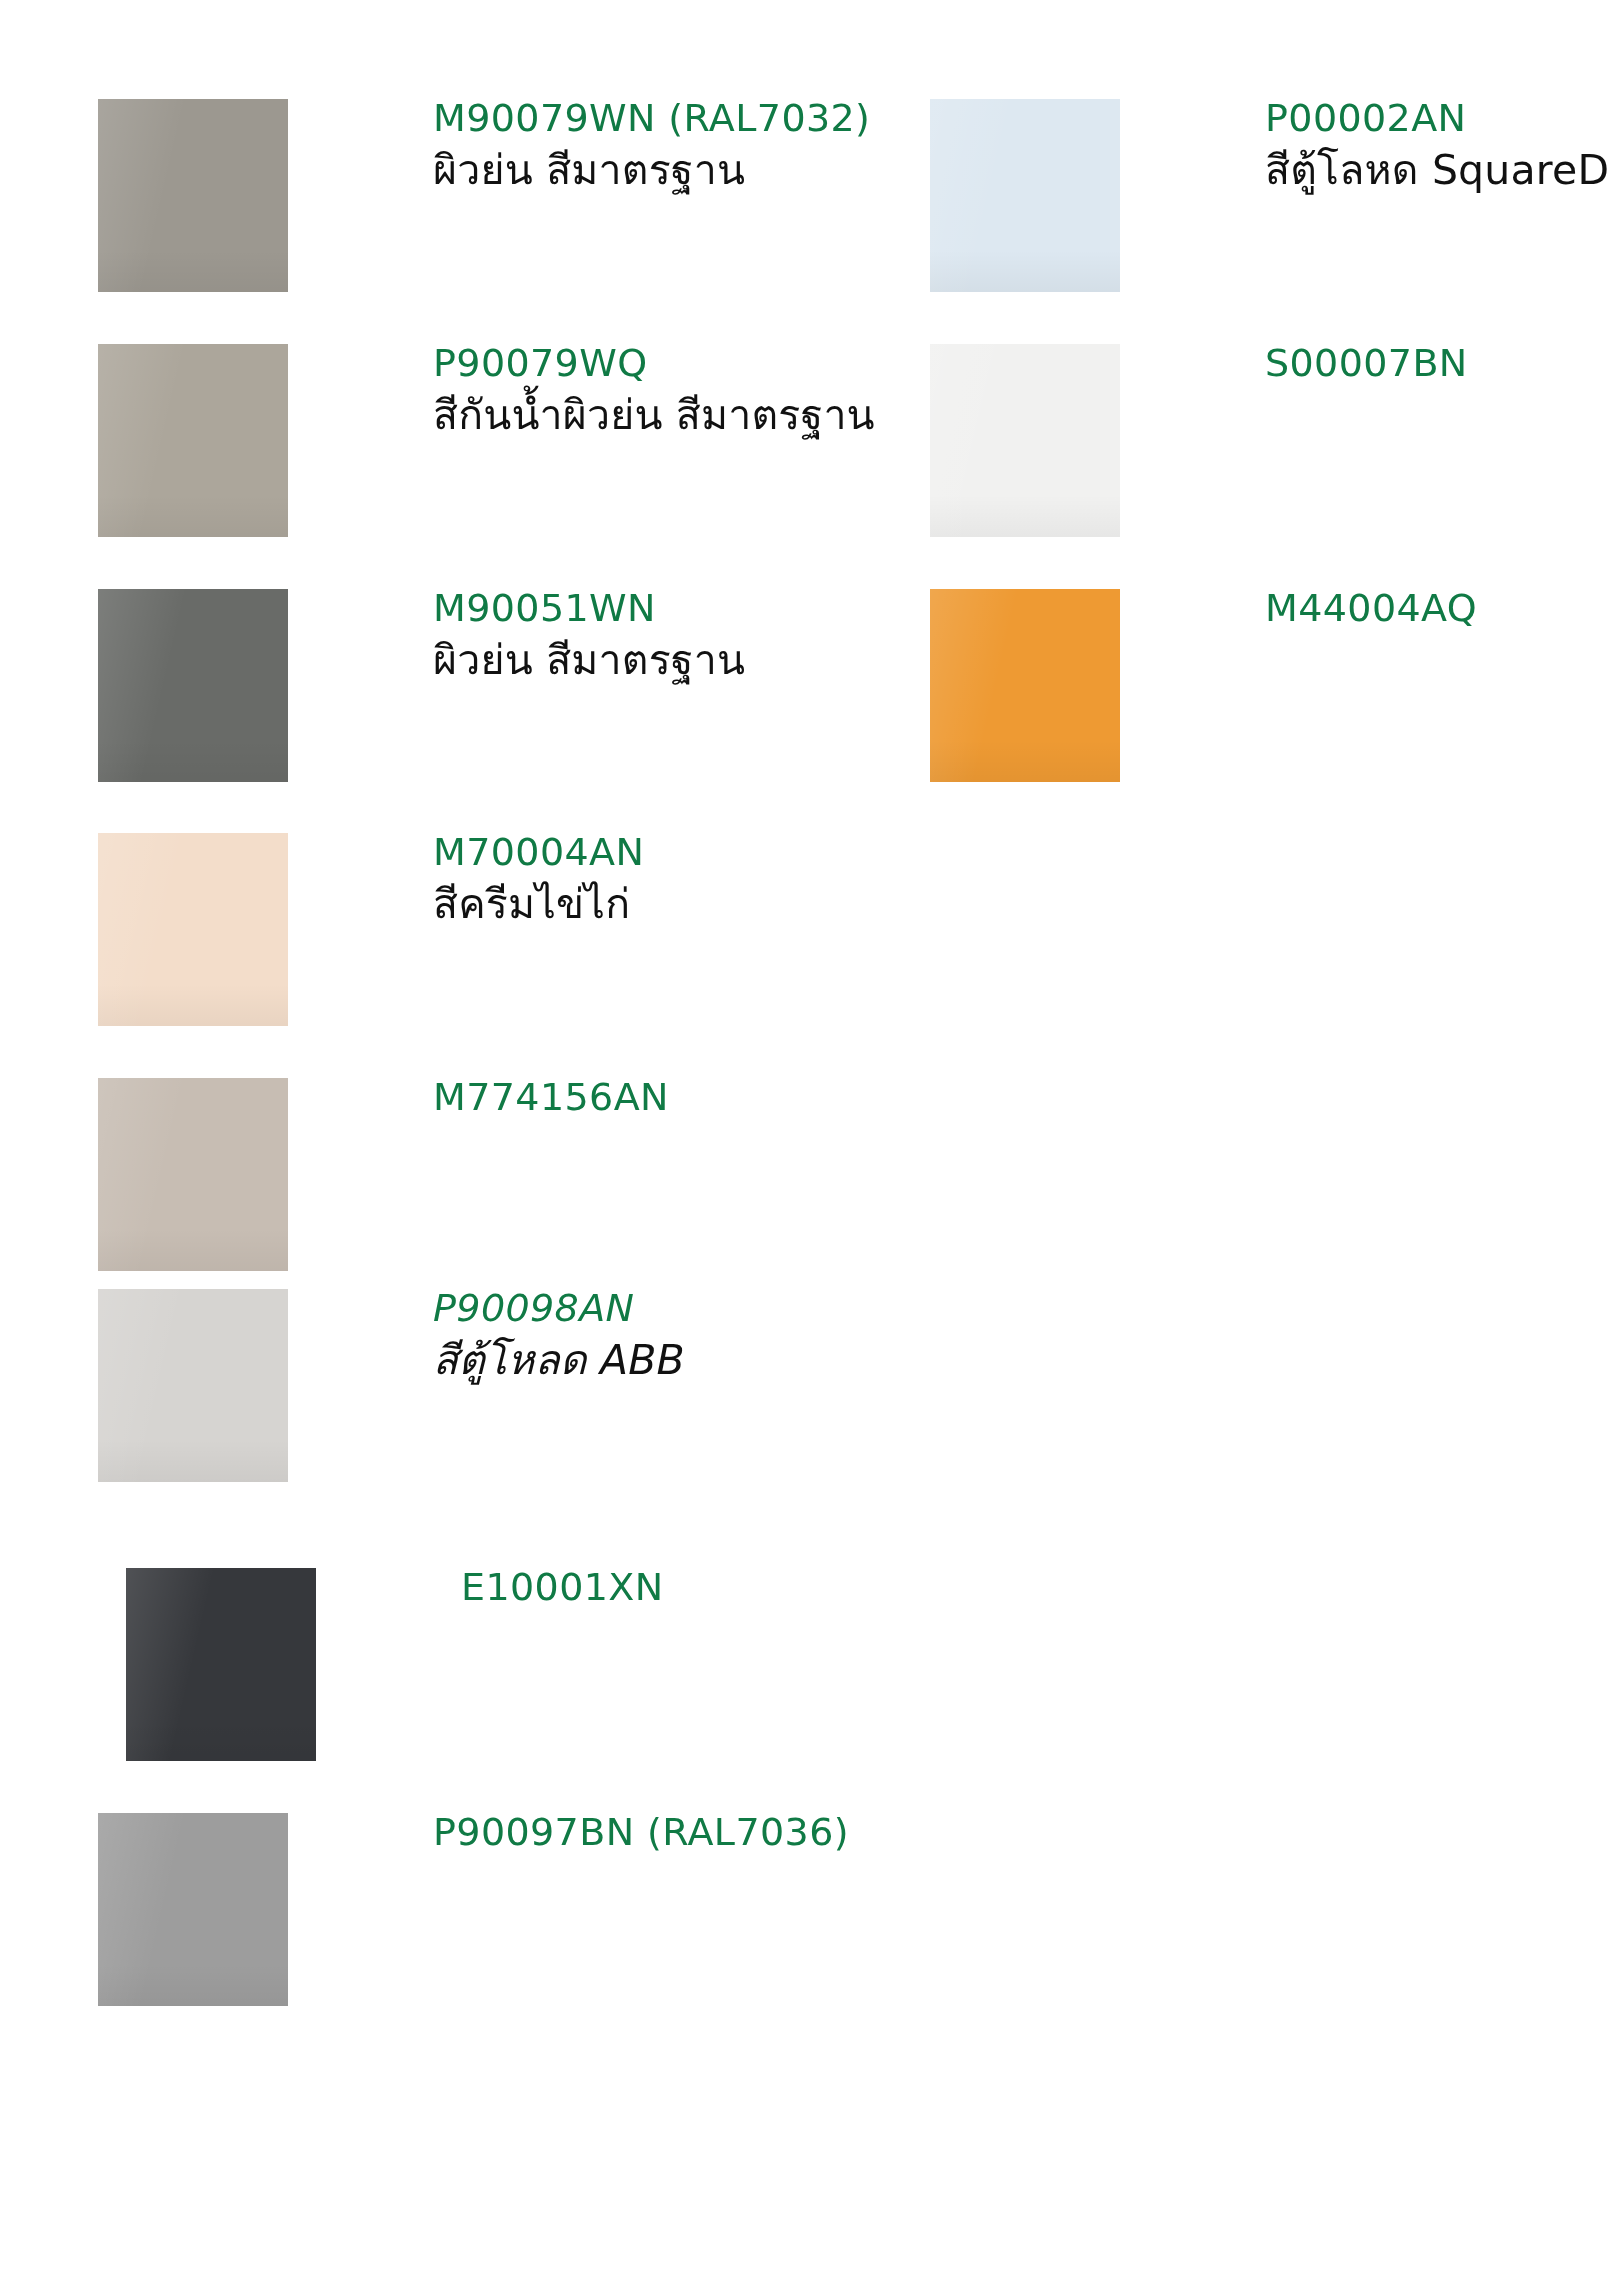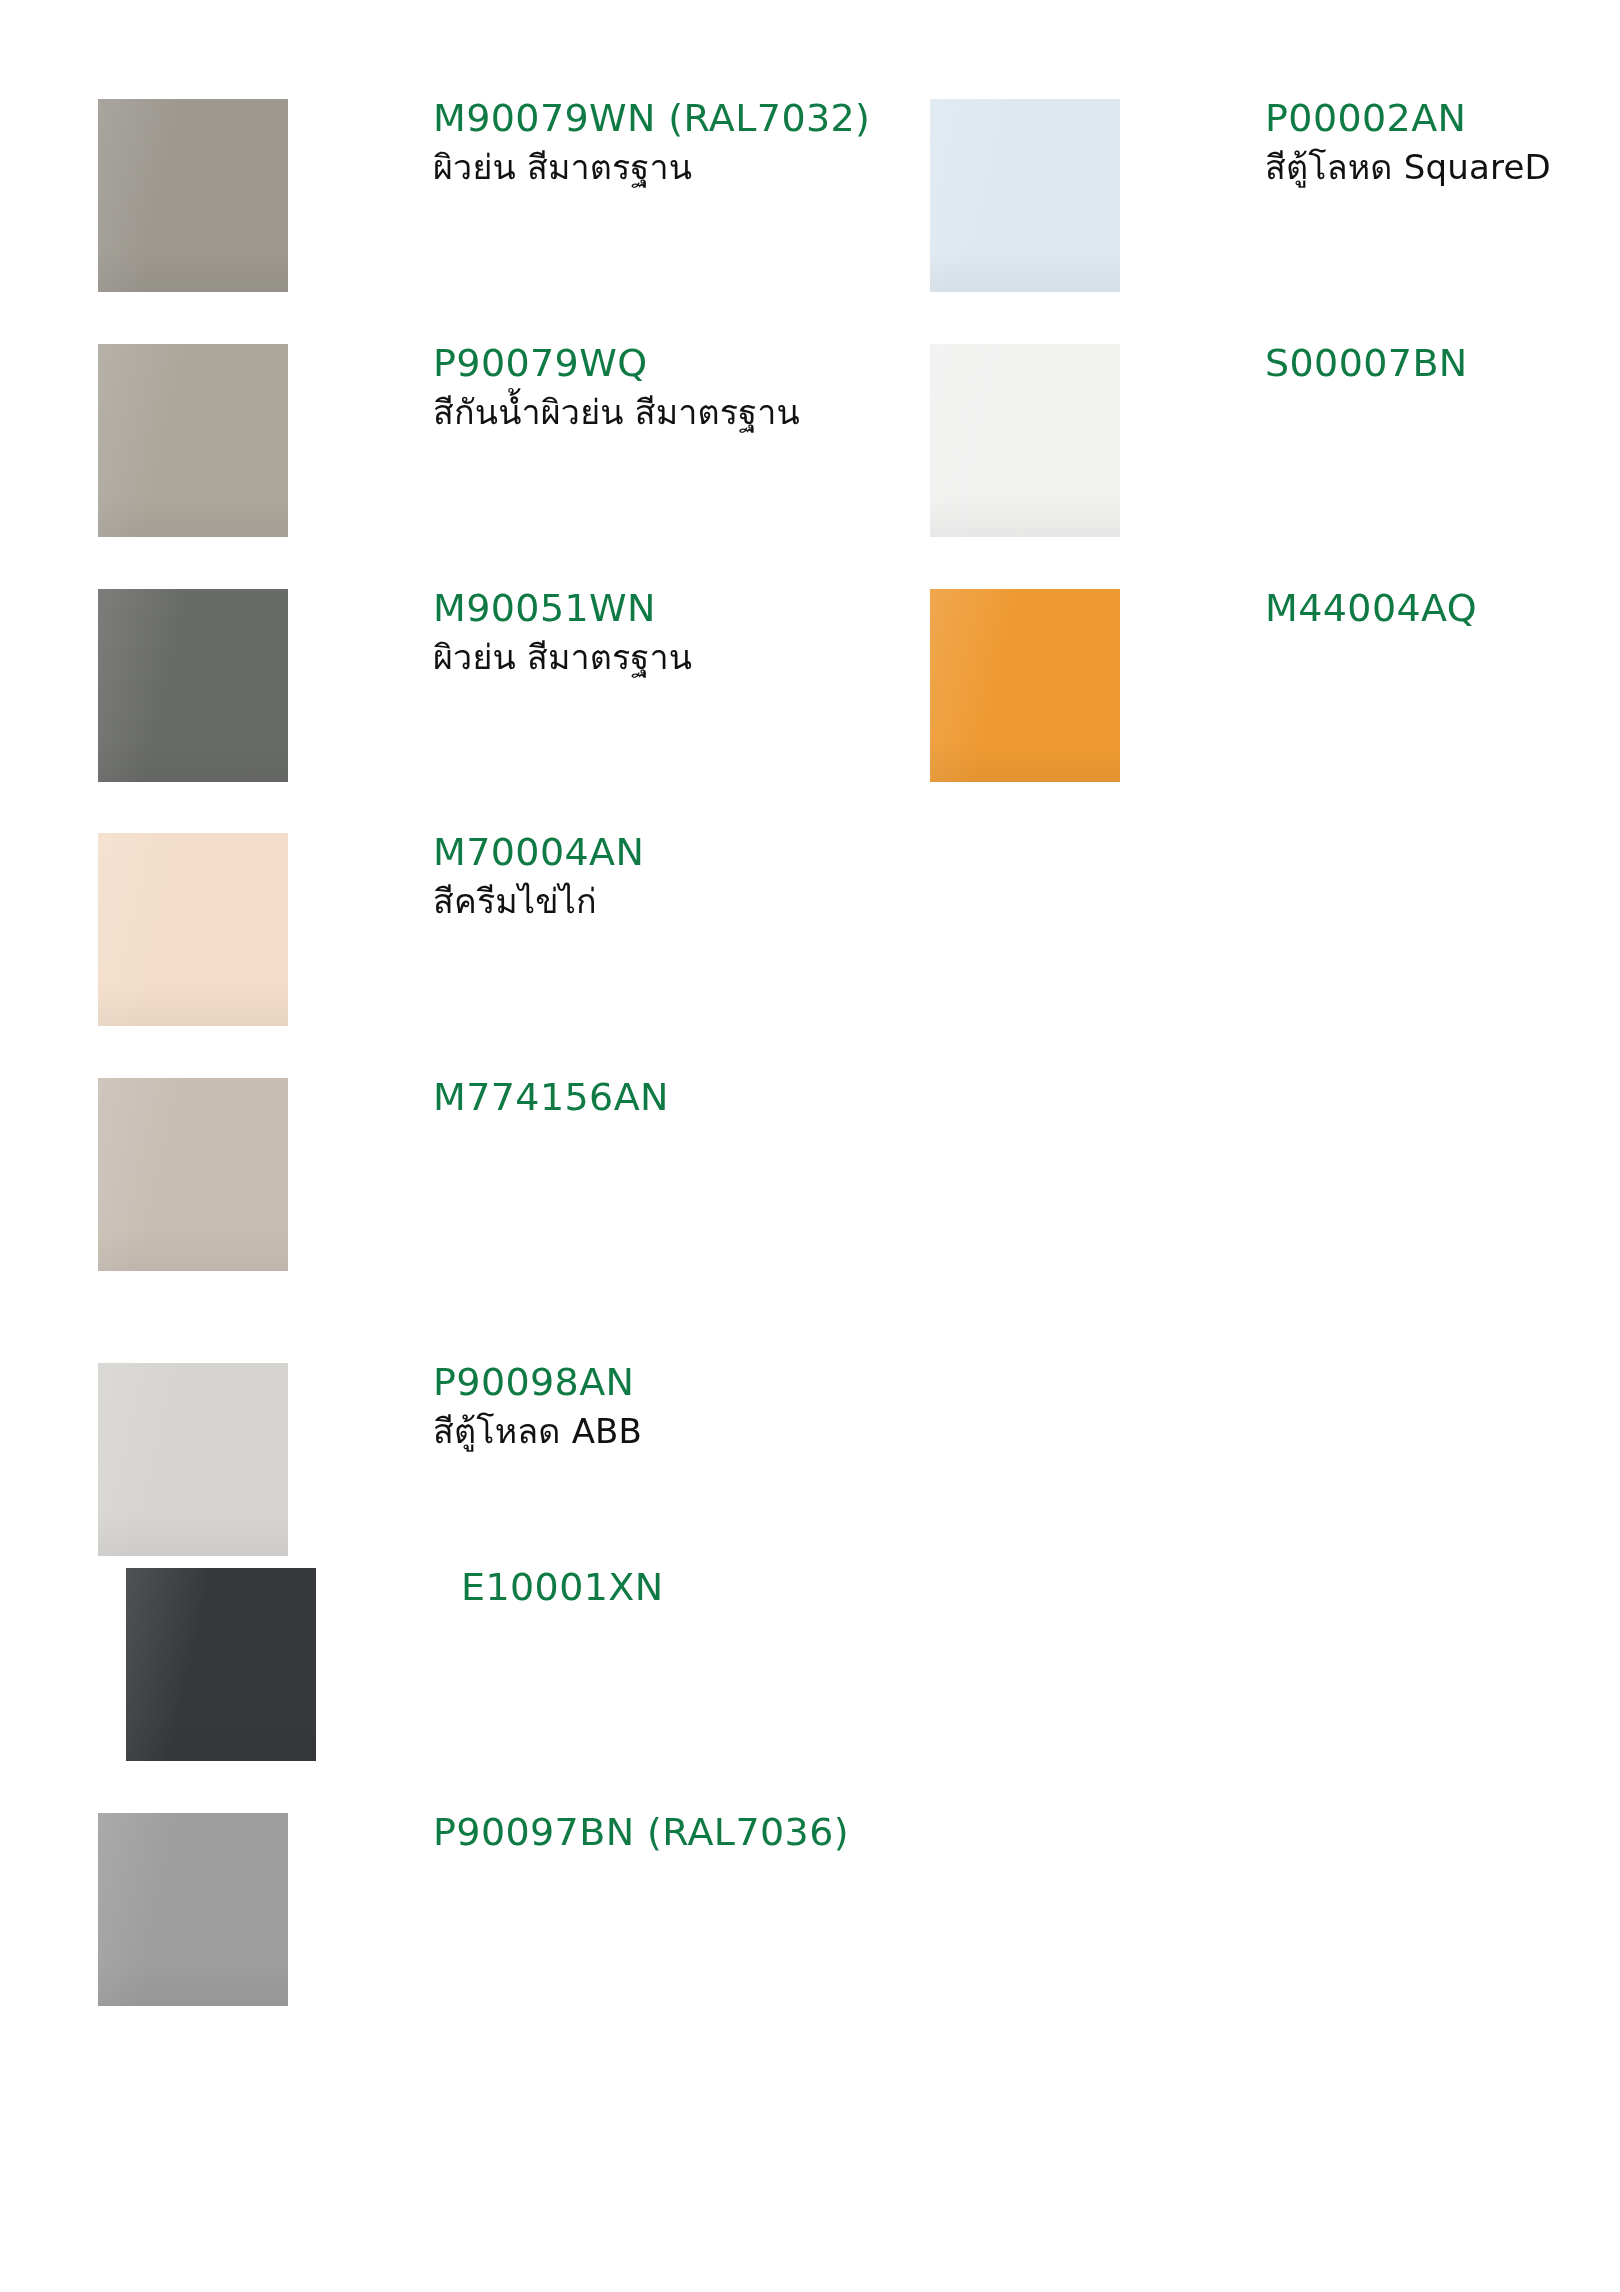--- a/index.html
+++ b/index.html
@@ -63,21 +63,21 @@
     line-height: 1.0;
   }
   .code {
     color: #107a45;
     font-size: 38px;
     letter-spacing: 0.4px;
     white-space: nowrap;
   }
   .desc {
     color: #111111;
-    font-size: 34px;
+    font-size: 41px;
     margin-top: 13px;
     letter-spacing: 0.2px;
     white-space: nowrap;
   }
   .desc:empty { display: none; }
 </style>
 </head>
 <body>
 
 <div id="sheet">
@@ -109,21 +109,21 @@
           <div class="code">M70004AN</div>
           <div class="desc">สีครีมไข่ไก่</div>
         </div>
       </div>
       <div class="swatch-row" style="top: 1078px;">
         <div class="swatch-chip" title="M774156AN" style="background: rgb(199, 189, 179);"></div>
         <div class="swatch-labels">
           <div class="code">M774156AN</div>
         </div>
       </div>
-      <div class="swatch-row" style="top: 1363px;">
+      <div class="swatch-row" style="top: 1289px; font-style: italic;">
         <div class="swatch-chip" title="P90098AN" style="background: rgb(214, 212, 209);"></div>
         <div class="swatch-labels">
           <div class="code">P90098AN</div>
           <div class="desc">สีตู้โหลด ABB</div>
         </div>
       </div>
       <div class="swatch-row" style="top: 1568px; padding-left: 28px;">
         <div class="swatch-chip" title="E10001XN" style="background: rgb(54, 56, 60);"></div>
         <div class="swatch-labels">
           <div class="code">E10001XN</div>

